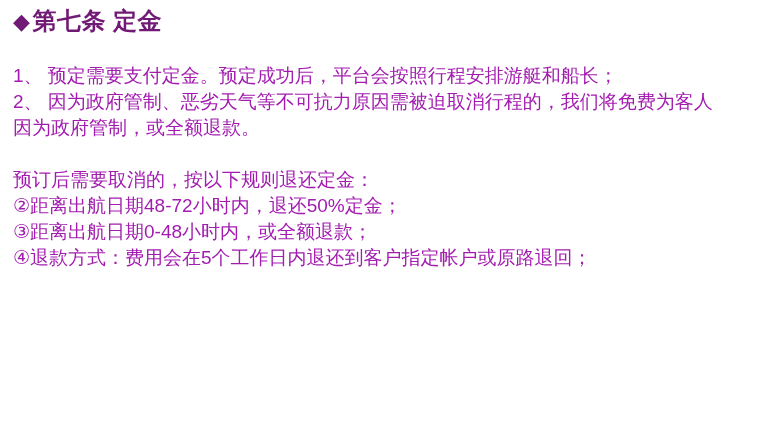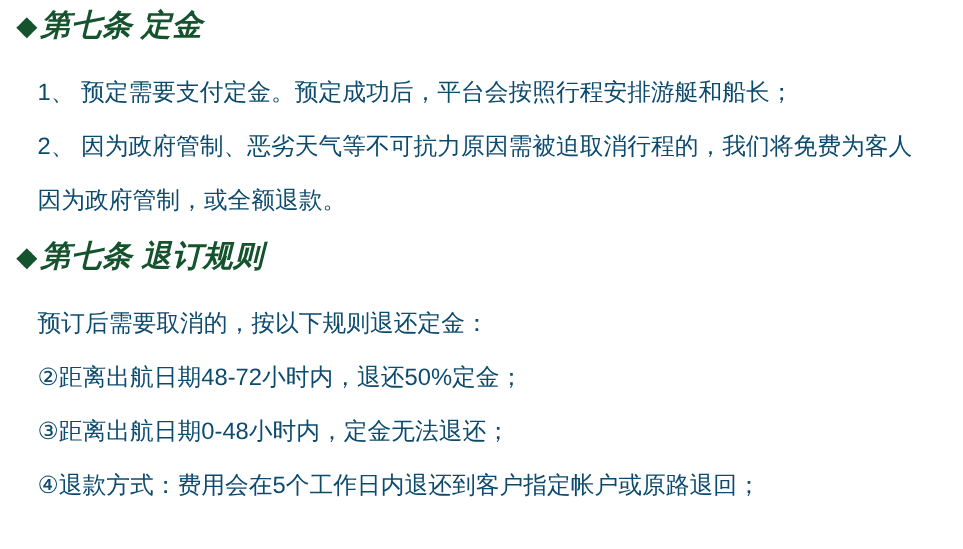--- a/index.html
+++ b/index.html
@@ -17,65 +17,63 @@
     color: #2e2e2e;
   }
   .inner {
     padding: 6px 10px 0 13px;
   }
   .section-title {
     margin: 0;
     font-size: 24px;
     line-height: 30px;
     font-weight: 700;
-    color: #14532d;
+    color: #701a75;
     white-space: nowrap;
     letter-spacing: 0.5px;
-    font-style: italic;
   }
   .section + .section .section-title {
     margin-top: 16px;
   }
   .diamond-bullet {
     display: inline-block;
     margin-right: 2px;
     font-size: 22px;
     vertical-align: baseline;
   }
   .section-body {
     margin-top: 26px;
   }
   .term-line {
-    margin: 17px;
+    margin: 0;
     font-size: 19px;
     line-height: 26px;
     font-weight: 400;
-    color: #0c4a6e;
+    color: #a21caf;
     white-space: nowrap;
   }
 </style>
 </head>
 <body>
 
 <div class="page">
   <div class="inner">
 
     <section class="section">
       <h2 class="section-title"><span class="diamond-bullet">◆</span><span>第七条 定金</span></h2>
       <div class="section-body">
         <p class="term-line">1、 预定需要支付定金。预定成功后，平台会按照行程安排游艇和船长；</p>
         <p class="term-line">2、 因为政府管制、恶劣天气等不可抗力原因需被迫取消行程的，我们将免费为客人</p>
         <p class="term-line">因为政府管制，或全额退款。</p>
       </div>
     </section>
 
     <section class="section">
-      <h2 class="section-title"><span class="diamond-bullet">◆</span><span>第七条 退订规则</span></h2>
       <div class="section-body">
         <p class="term-line">预订后需要取消的，按以下规则退还定金：</p>
         <p class="term-line">②距离出航日期48-72小时内，退还50%定金；</p>
-        <p class="term-line">③距离出航日期0-48小时内，定金无法退还；</p>
+        <p class="term-line">③距离出航日期0-48小时内，或全额退款；</p>
         <p class="term-line">④退款方式：费用会在5个工作日内退还到客户指定帐户或原路退回；</p>
       </div>
     </section>
 
   </div>
 </div>
 
 </body></html>

